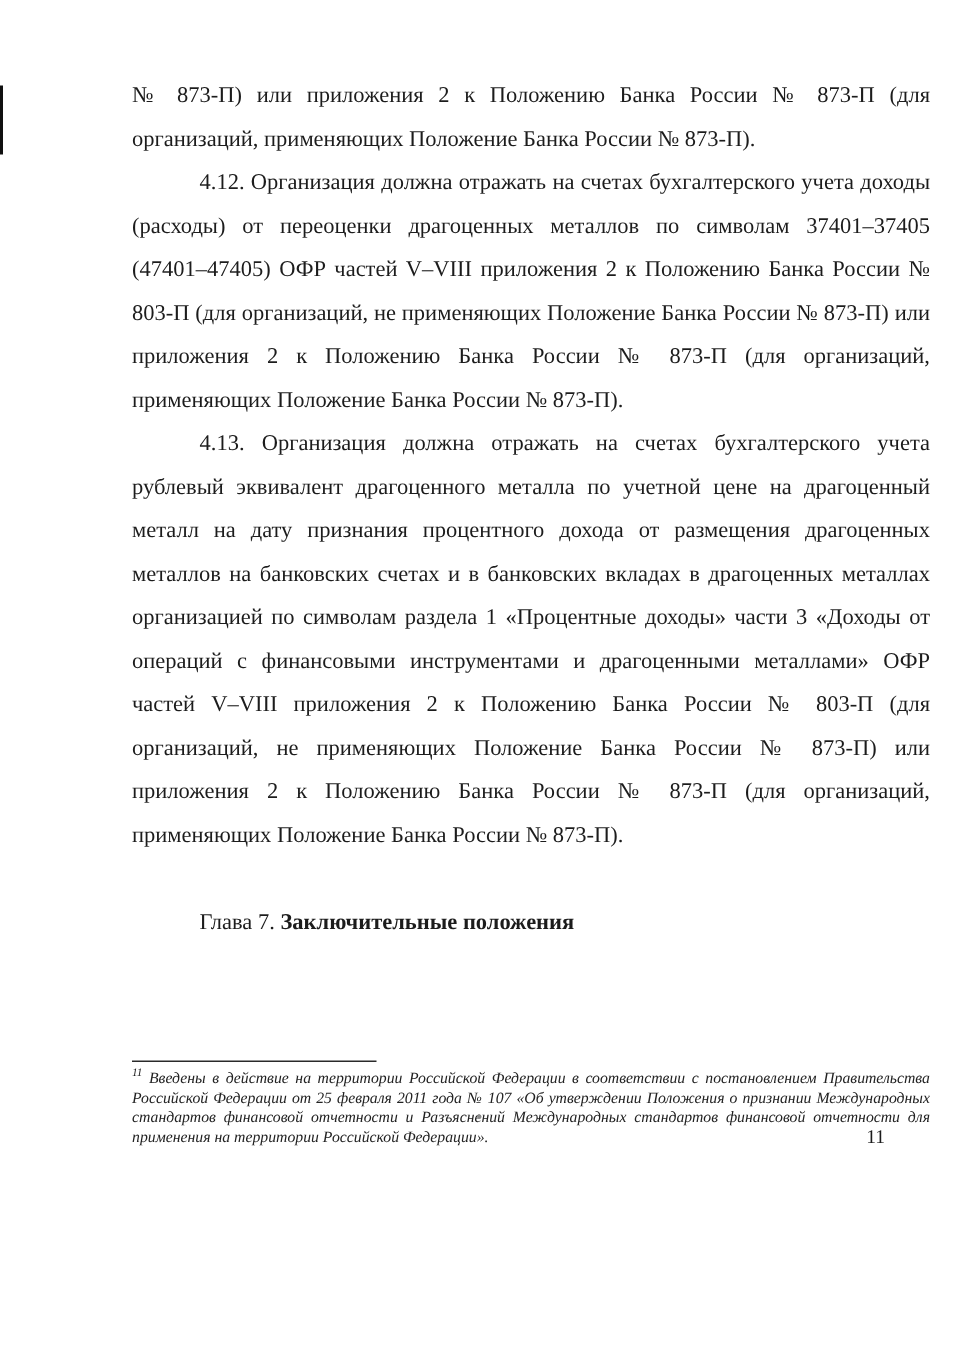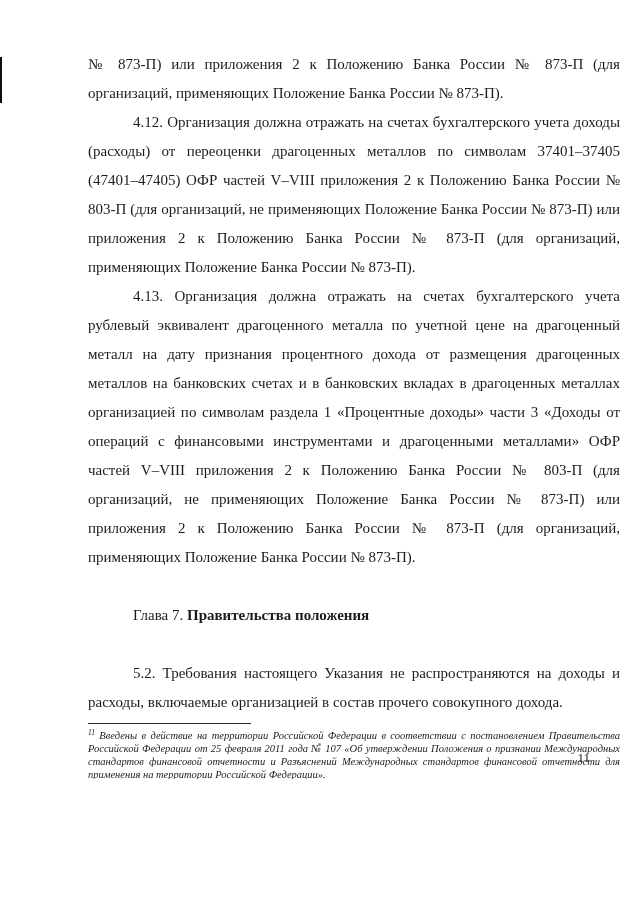--- a/index.html
+++ b/index.html
@@ -94,24 +94,23 @@
 
   <div class="scan-artifact"></div>
 
   <main>
     <p class="para no-indent">№ 873-П) или приложения 2 к Положению Банка России № 873-П (для организаций, применяющих Положение Банка России № 873-П).</p>
 
     <p class="para">4.12. Организация должна отражать на счетах бухгалтерского учета доходы (расходы) от переоценки драгоценных металлов по символам 37401–37405 (47401–47405) ОФР частей V–VIII приложения 2 к Положению Банка России № 803-П (для организаций, не применяющих Положение Банка России № 873-П) или приложения 2 к Положению Банка России № 873-П (для организаций, применяющих Положение Банка России № 873-П).</p>
 
     <p class="para">4.13. Организация должна отражать на счетах бухгалтерского учета рублевый эквивалент драгоценного металла по учетной цене на драгоценный металл на дату признания процентного дохода от размещения драгоценных металлов на банковских счетах и в банковских вкладах в драгоценных металлах организацией по символам раздела 1 «Процентные доходы» части 3 «Доходы от операций с финансовыми инструментами и драгоценными металлами» ОФР частей V–VIII приложения 2 к Положению Банка России № 803-П (для организаций, не применяющих Положение Банка России № 873-П) или приложения 2 к Положению Банка России № 873-П (для организаций, применяющих Положение Банка России № 873-П).</p>
 
-    <h2 class="chapter"><span>Глава 7. </span><span class="bold">Правительства положения</span></h2>
+    <h2 class="chapter"><span>Глава 7. </span><span class="bold">Заключительные положения</span></h2>
 
 
-    <p class="para">5.2. Требования настоящего Указания не распространяются на доходы и расходы, включаемые организацией в состав прочего совокупного дохода.</p>
   </main>
 
   <footer class="footnote-area">
     <div class="fn-rule"></div>
     <p class="footnote"><sup>11</sup><span> Введены в действие на территории Российской Федерации в соответствии с постановлением Правительства Российской Федерации от 25 февраля 2011 года № 107 «Об утверждении Положения о признании Международных стандартов финансовой отчетности и Разъяснений Международных стандартов финансовой отчетности для применения на территории Российской Федерации».</span></p>
   </footer>
 
   <div class="scan-dot"></div>
 
   <div class="page-number">11</div>

